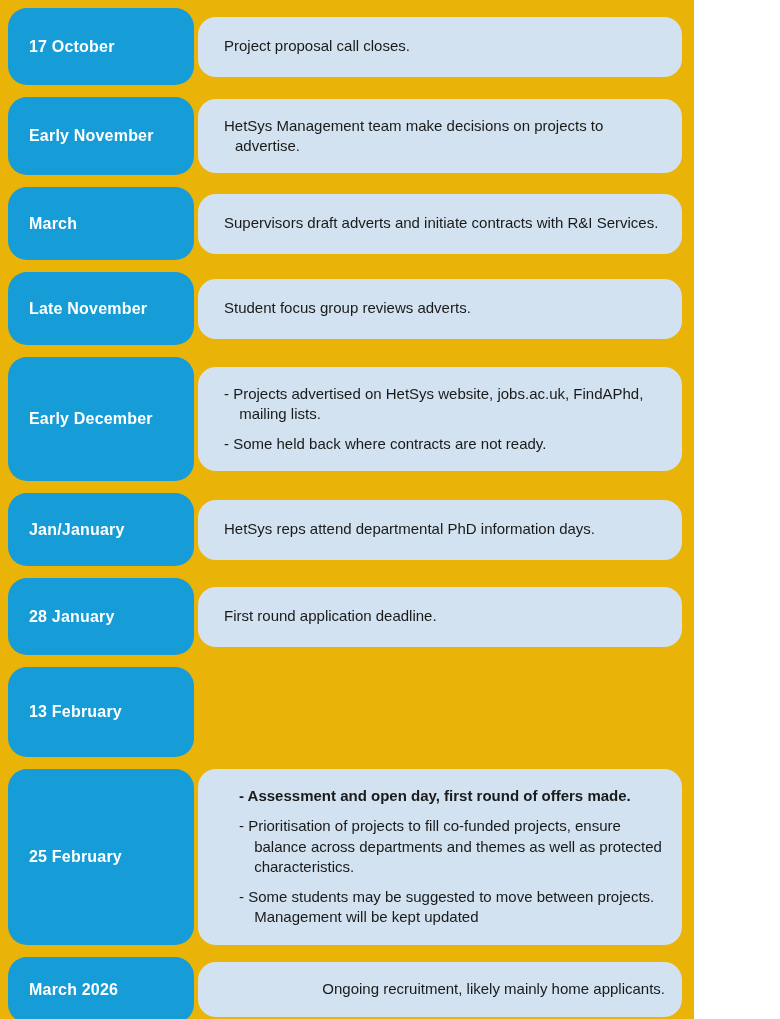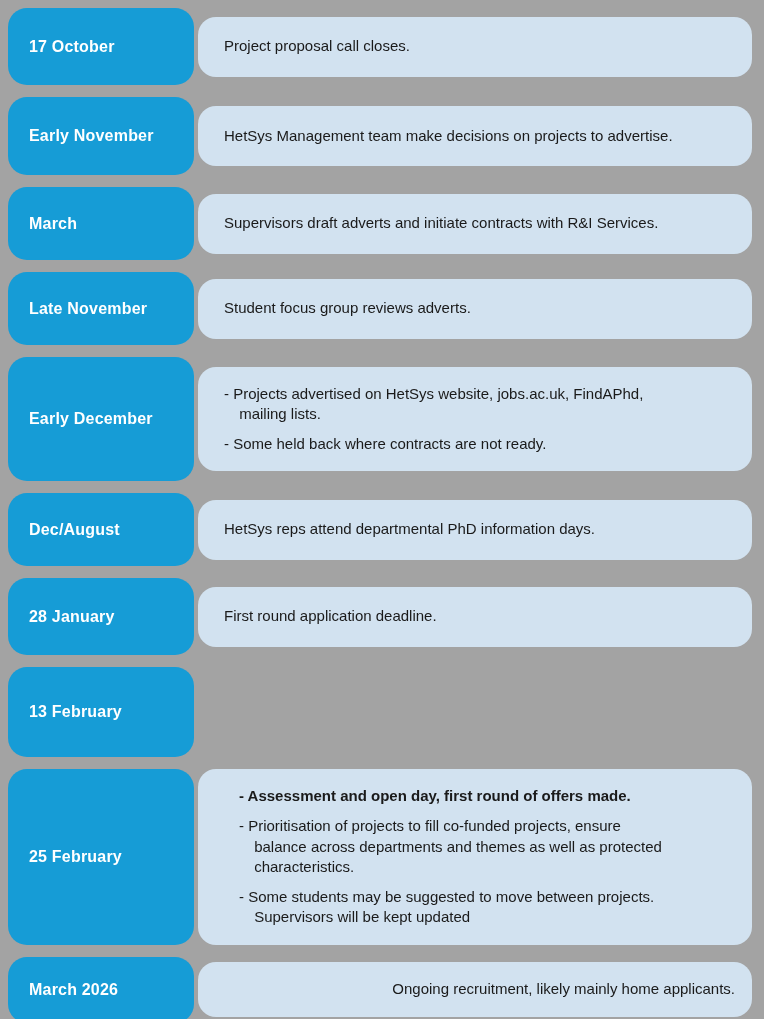--- a/index.html
+++ b/index.html
@@ -2,25 +2,25 @@
 <html><head>
 <meta charset="utf-8">
 <style>
   html, body {
     margin: 0;
     padding: 0;
     background: #ffffff;
     font-family: "Liberation Sans", sans-serif;
   }
   .canvas {
-    width: 764px;
+    width: 694px;
     height: 1019px;
     box-sizing: border-box;
     padding: 8px 12px 5px 8px;
-    background: #a3a3a3;
+    background: #eab308;
     overflow: hidden;
   }
   .row {
     display: flex;
     align-items: stretch;
     margin-bottom: 12px;
   }
   .date-box {
     flex: 0 0 186px;
     width: 186px;
@@ -124,21 +124,21 @@
     </div>
     <div class="content-box">
       <p class="line">- Projects advertised on HetSys website, jobs.ac.uk, FindAPhd,
  mailing lists.</p>
       <p class="line">- Some held back where contracts are not ready.</p>
     </div>
   </div>
 
   <div class="row r6">
     <div class="date-box">
-      <span>Dec/August</span>
+      <span>Jan/January</span>
     </div>
     <div class="content-box">
       <p class="line">HetSys reps attend departmental PhD information days.</p>
     </div>
   </div>
 
   <div class="row r7">
     <div class="date-box">
       <span>28 January</span>
     </div>
@@ -156,21 +156,21 @@
   <div class="row r9">
     <div class="date-box">
       <span>25 February</span>
     </div>
     <div class="content-box">
       <p class="line bold">- Assessment and open day, first round of offers made.</p>
       <p class="line">- Prioritisation of projects to fill co-funded projects, ensure
  balance across departments and themes as well as protected
  characteristics.</p>
       <p class="line">- Some students may be suggested to move between projects.
- Supervisors will be kept updated</p>
+ Management will be kept updated</p>
     </div>
   </div>
 
   <div class="row r10">
     <div class="date-box">
       <span>March 2026</span>
     </div>
     <div class="content-box">
       <p class="line">Ongoing recruitment, likely mainly home applicants.</p>
     </div>

